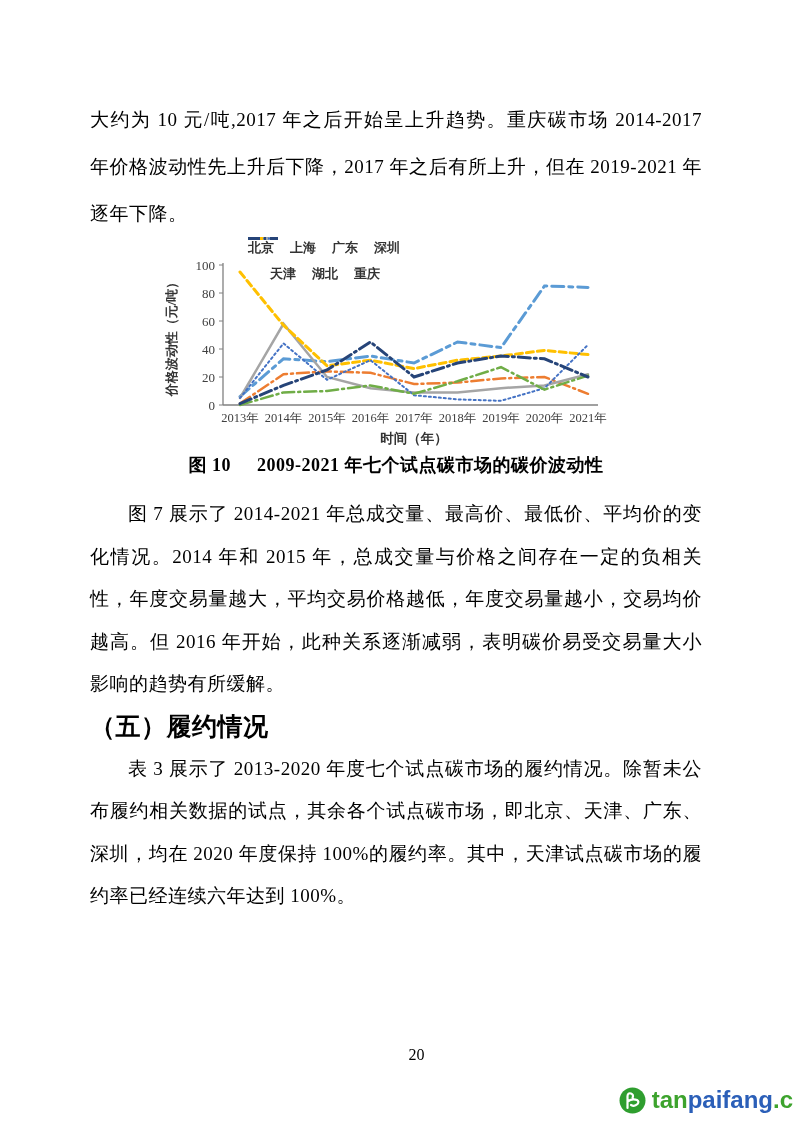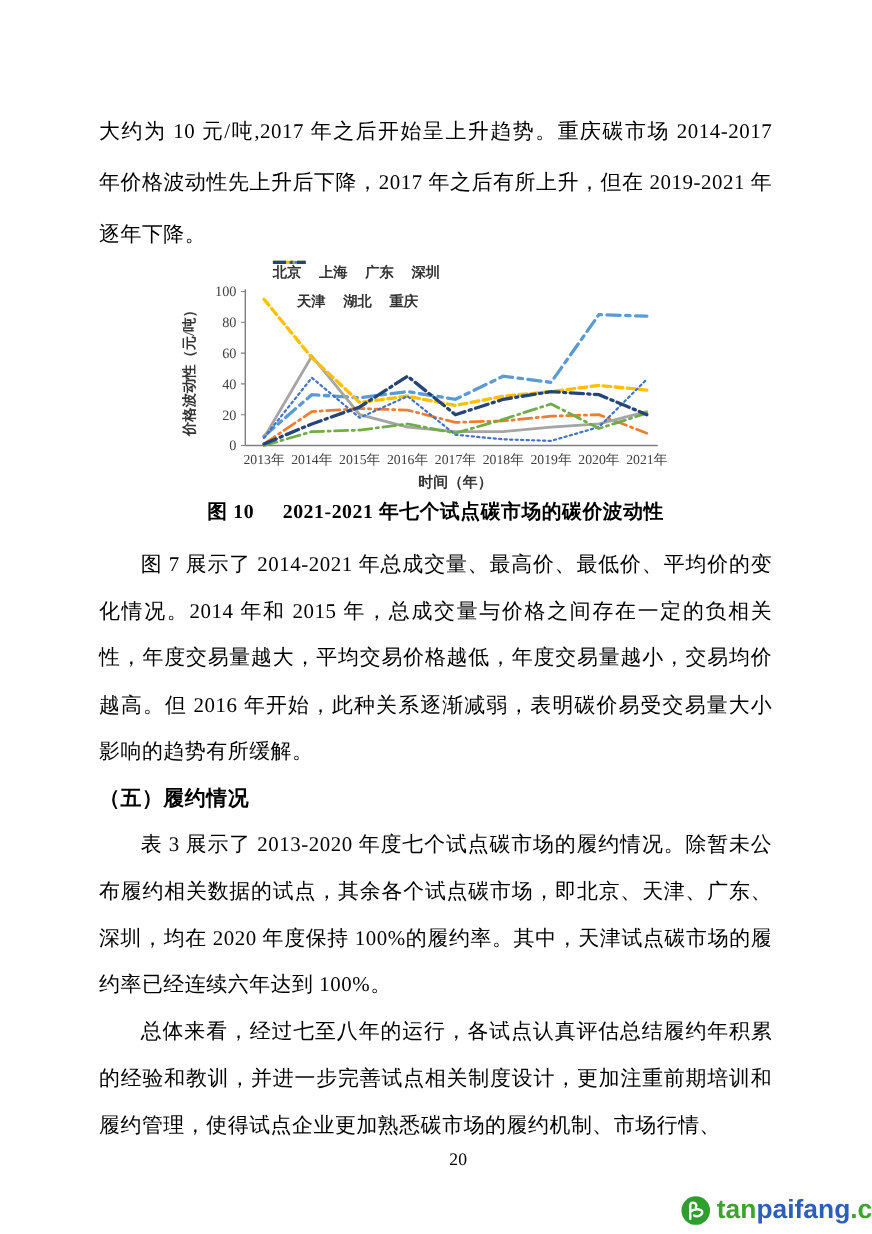--- a/index.html
+++ b/index.html
@@ -9,21 +9,21 @@
     font-family:"Liberation Serif","DejaVu Serif",serif; color:#000;padding-left:40px;
   }
   .content{position:absolute; left:90px; top:96px; width:612px;}
   .para{
     margin:0; font-size:19px; line-height:47px; text-align:justify;
     letter-spacing:0.5px;
   }
   .para.tight{line-height:42.5px;}
   .indent{text-indent:2em;}
   .section-heading{
-    margin:0; font-size:19px; line-height:42px; font-weight:bold;
+    margin:0; font-size:25px; line-height:42px; font-weight:bold;
     letter-spacing:0.5px;
   }
   
   .chart-block{margin-top:2px;}
   .chart-container{position:relative; width:480px; height:208px; margin-left:70px;}
   .chart-container svg{position:absolute; left:0; top:0;}
   .legend{position:absolute; left:88px; top:-4px; width:360px; font-family:"Liberation Sans","DejaVu Sans",sans-serif;}
   .legend-row{display:flex; align-items:center; gap:16px; height:26px;}
   .legend-row.second{margin-left:22px;}
   .legend-item{display:flex; align-items:center; gap:5px;}
@@ -134,31 +134,30 @@
               <div class="legend-item">
                 <svg width="30" height="7">
                   <line x1="0" y1="3.5" x2="30" y2="3.5" stroke="#264478" stroke-width="3" stroke-dasharray="12 4 2 4"></line>
                 </svg>
                 <span class="legend-label">重庆</span>
               </div>
             </div>
           </div>
       </div>
       <div class="caption">
-        <span class="cap-label">图 10</span><span>2021-2021 年七个试点碳市场的碳价波动性</span>
+        <span class="cap-label">图 10</span><span>2009-2021 年七个试点碳市场的碳价波动性</span>
       </div>
     </div>
 
     <p class="para tight indent p2">图 7 展示了 2014-2021 年总成交量、最高价、最低价、平均价的变化情况。2014 年和 2015 年，总成交量与价格之间存在一定的负相关性，年度交易量越大，平均交易价格越低，年度交易量越小，交易均价越高。但 2016 年开始，此种关系逐渐减弱，表明碳价易受交易量大小影响的趋势有所缓解。</p>
 
     <p class="section-heading">（五）履约情况</p>
 
     <p class="para tight indent">表 3 展示了 2013-2020 年度七个试点碳市场的履约情况。除暂未公布履约相关数据的试点，其余各个试点碳市场，即北京、天津、广东、深圳，均在 2020 年度保持 100%的履约率。其中，天津试点碳市场的履约率已经连续六年达到 100%。</p>
 
-    <p class="para tight indent">总体来看，经过七至八年的运行，各试点认真评估总结履约年积累的经验和教训，并进一步完善试点相关制度设计，更加注重前期培训和履约管理，使得试点企业更加熟悉碳市场的履约机制、市场行情、</p>
 
   </div>
 
   <div class="page-number">20</div>
 
   <div class="site-logo">
     <svg class="logo-badge" viewBox="0 0 27 27">
       <circle id="logo-circle" cx="13.5" cy="13.5" r="13" fill="#2F9E2F"></circle>
       <path d="M8.5 21 V9.5 q0 -4 3.5 -3 q3 1 1.5 4.5 M8.5 14.5 q5 -3.5 9.5 -1.5 q2.5 1.5 0.5 4 q-3 3 -6.5 1" fill="none" stroke="#ffffff" stroke-width="2.2" stroke-linecap="round"></path>
     </svg>

